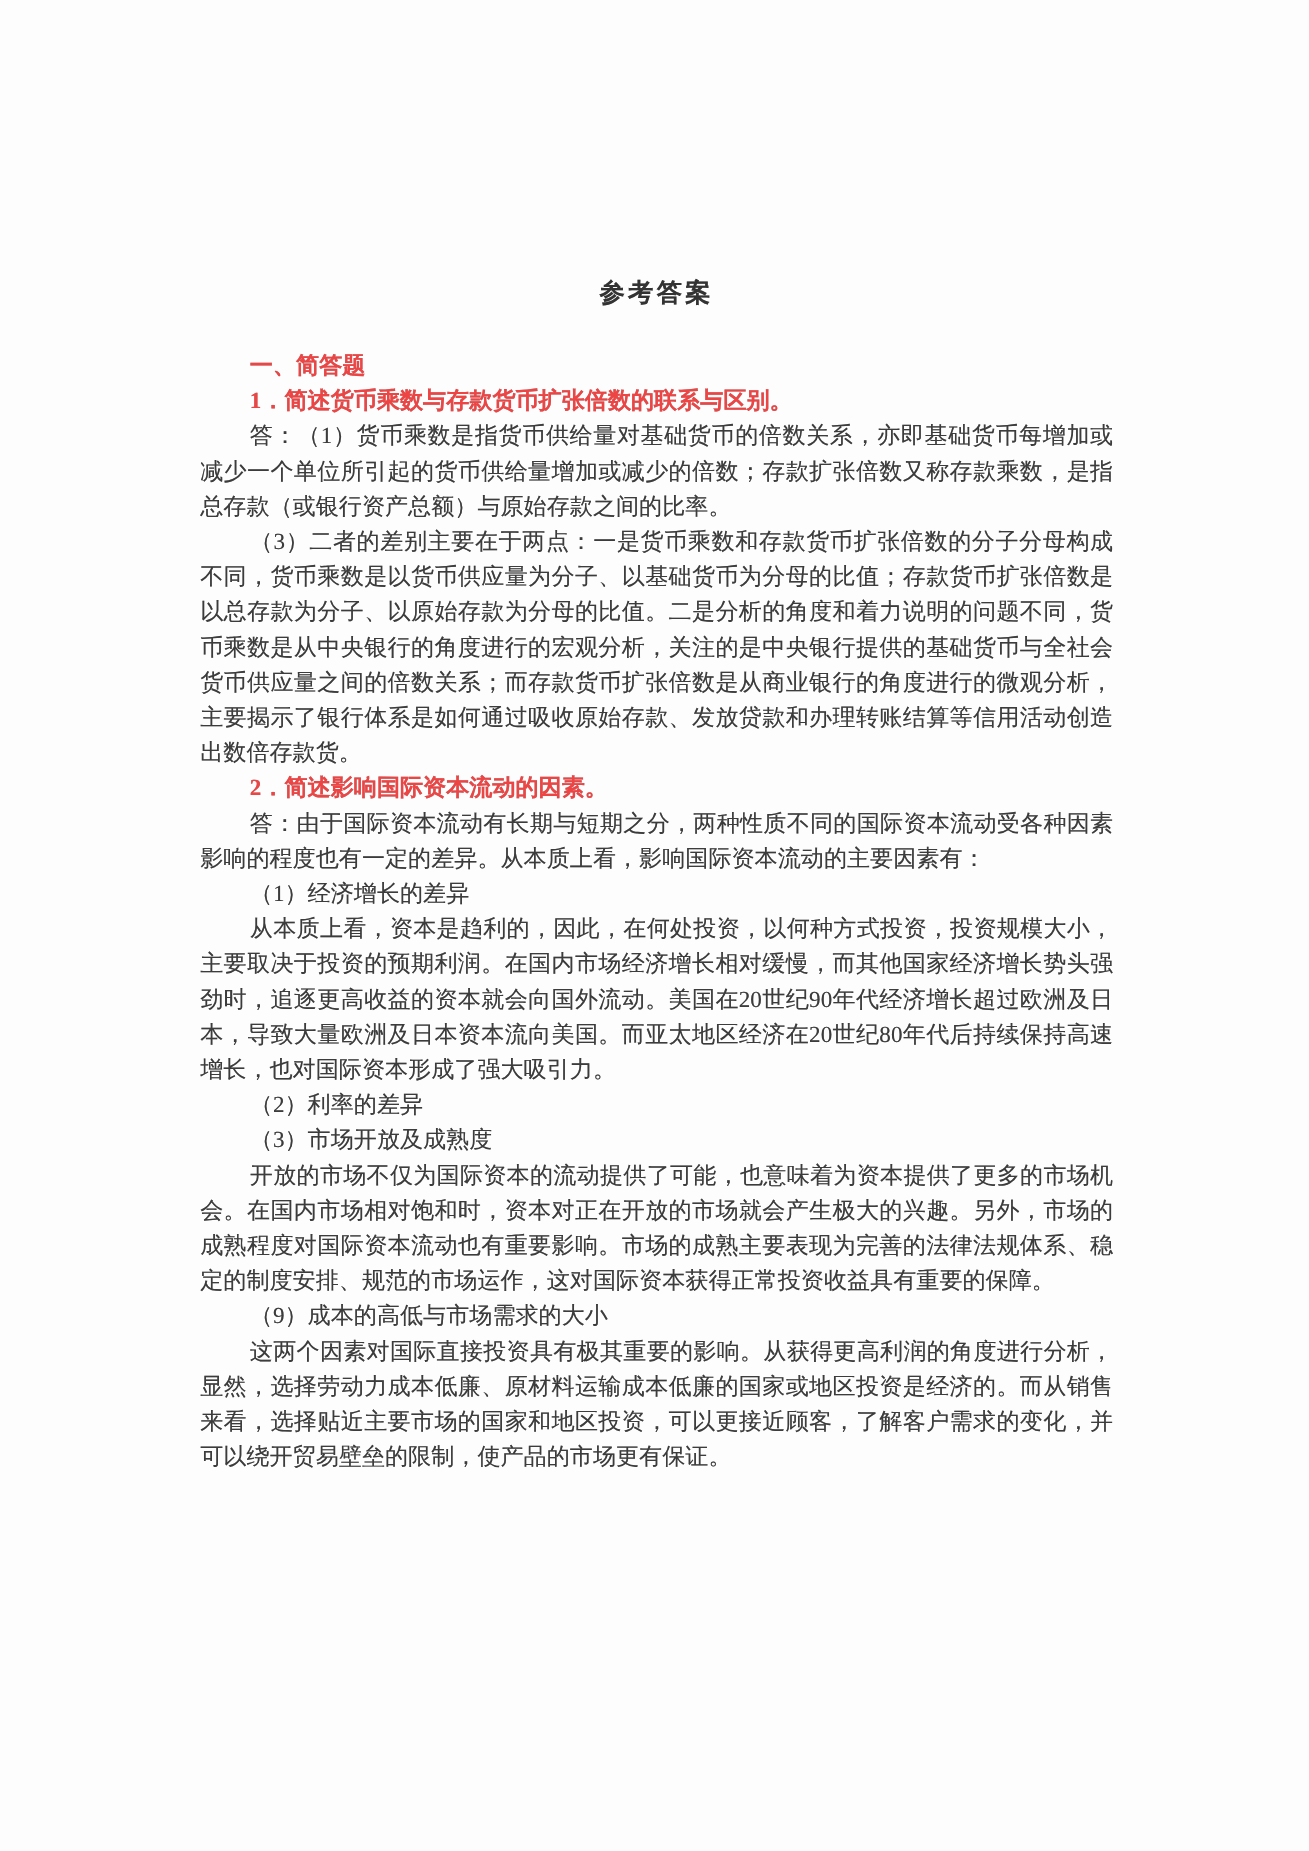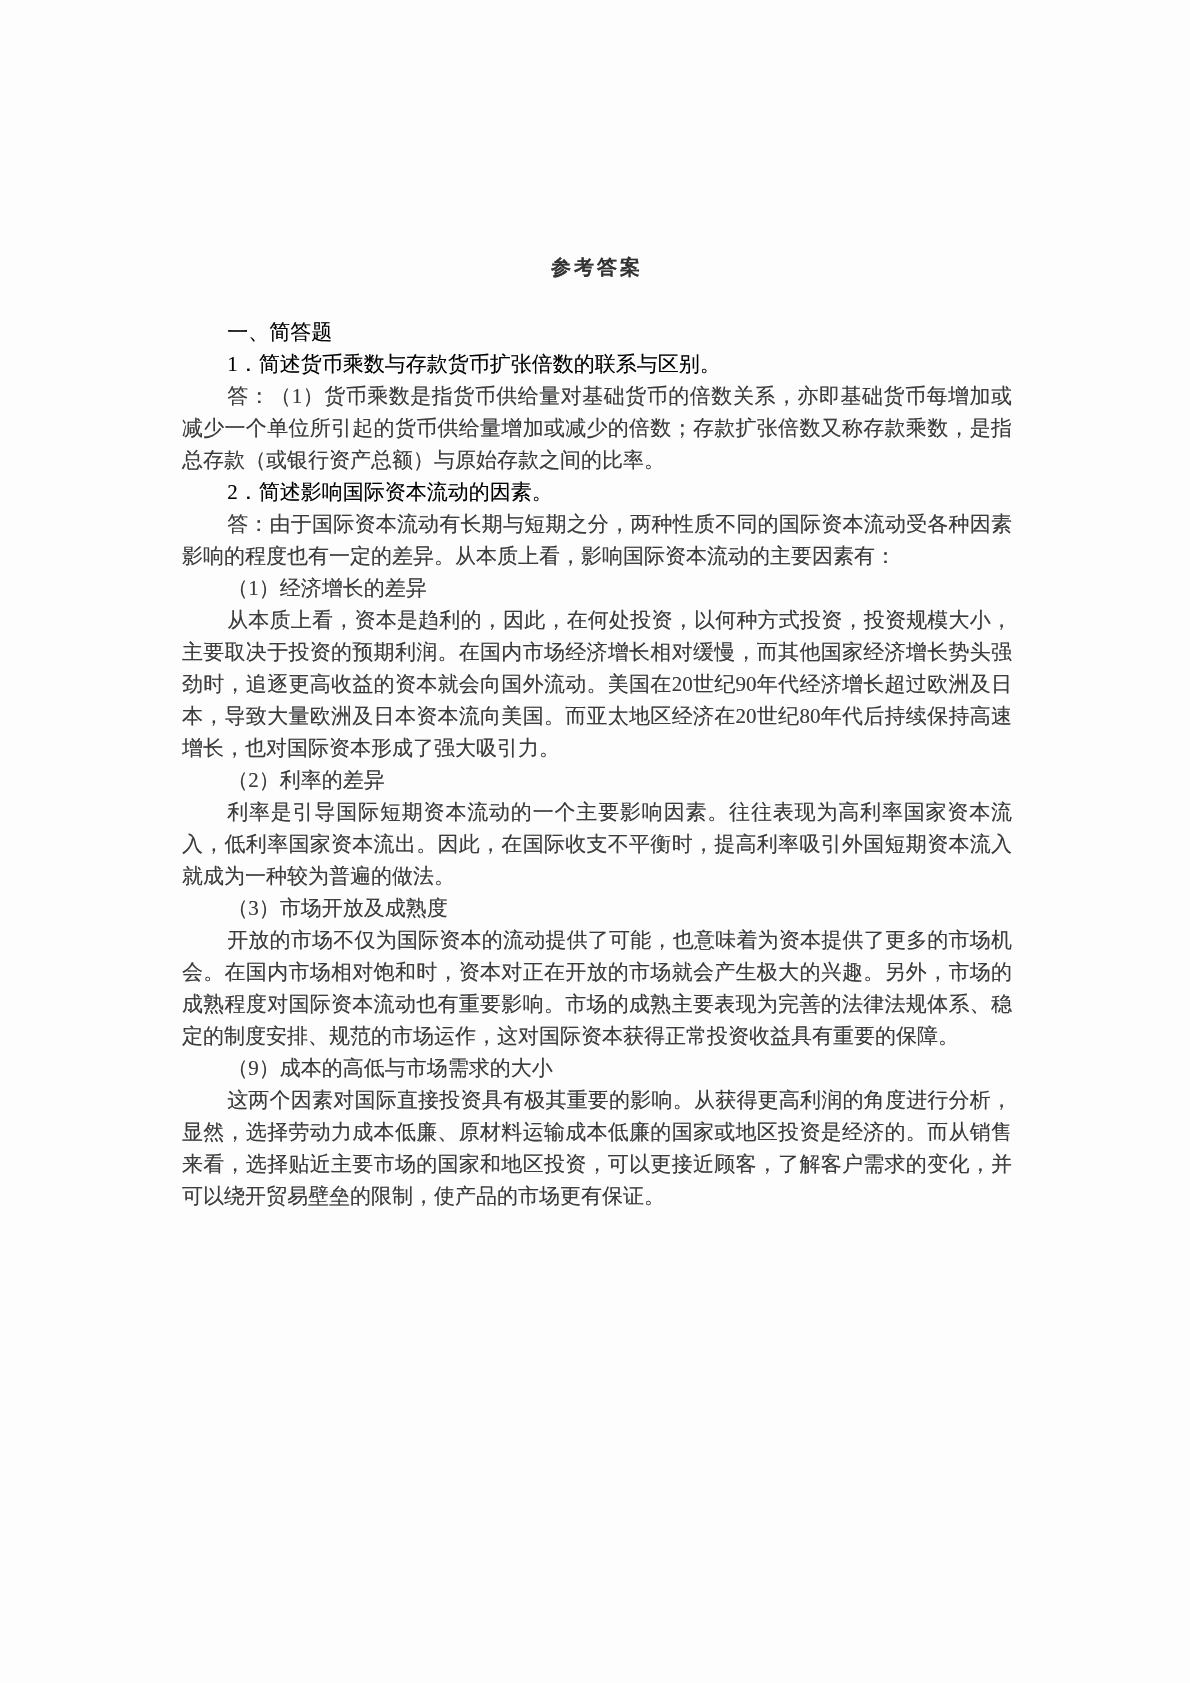--- a/index.html
+++ b/index.html
@@ -16,21 +16,21 @@
     font-family: "Liberation Serif", "DejaVu Serif", serif;
     color: #3c3c3c;
   }
   .doc-title {
     position: absolute;
     top: 250px;
     left: 182px;
     width: 830px;
     margin: 0;
     text-align: center;
-    font-size: 20px;
+    font-size: 23px;
     line-height: 34px;
     font-weight: bold;
     letter-spacing: 3px;
     color: #333333;
     text-shadow: 0 0 0.5px rgba(55,55,55,0.55);
   }
   .text-block {
     position: absolute;
     top: 316px;
     left: 182px;
@@ -41,52 +41,52 @@
     text-justify: inter-ideograph;
     word-break: break-all;
     text-shadow: 0 0 0.5px rgba(60,60,60,0.5);
   }
   .text-block p {
     margin: 0;
     padding: 0;
     text-indent: 2.15em;
   }
   .text-block p.heading {
-    font-weight: normal;
-    color: #000000;
+    font-weight: bold;
+    color: #ef4444;
   }
 </style>
 </head>
 <body>
 
 <div class="page">
 
   <h1 class="doc-title">参考答案</h1>
 
   <div class="text-block">
 
     <p class="heading">一、简答题</p>
 
     <p class="heading">1．简述货币乘数与存款货币扩张倍数的联系与区别。</p>
 
     <p>答：（1）货币乘数是指货币供给量对基础货币的倍数关系，亦即基础货币每增加或减少一个单位所引起的货币供给量增加或减少的倍数；存款扩张倍数又称存款乘数，是指总存款（或银行资产总额）与原始存款之间的比率。</p>
 
 
+    <p>（3）二者的差别主要在于两点：一是货币乘数和存款货币扩张倍数的分子分母构成不同，货币乘数是以货币供应量为分子、以基础货币为分母的比值；存款货币扩张倍数是以总存款为分子、以原始存款为分母的比值。二是分析的角度和着力说明的问题不同，货币乘数是从中央银行的角度进行的宏观分析，关注的是中央银行提供的基础货币与全社会货币供应量之间的倍数关系；而存款货币扩张倍数是从商业银行的角度进行的微观分析，主要揭示了银行体系是如何通过吸收原始存款、发放贷款和办理转账结算等信用活动创造出数倍存款货。</p>
 
     <p class="heading">2．简述影响国际资本流动的因素。</p>
 
     <p>答：由于国际资本流动有长期与短期之分，两种性质不同的国际资本流动受各种因素影响的程度也有一定的差异。从本质上看，影响国际资本流动的主要因素有：</p>
 
     <p>（1）经济增长的差异</p>
 
     <p>从本质上看，资本是趋利的，因此，在何处投资，以何种方式投资，投资规模大小，主要取决于投资的预期利润。在国内市场经济增长相对缓慢，而其他国家经济增长势头强劲时，追逐更高收益的资本就会向国外流动。美国在20世纪90年代经济增长超过欧洲及日本，导致大量欧洲及日本资本流向美国。而亚太地区经济在20世纪80年代后持续保持高速增长，也对国际资本形成了强大吸引力。</p>
 
     <p>（2）利率的差异</p>
 
-    <p>利率是引导国际短期资本流动的一个主要影响因素。往往表现为高利率国家资本流入，低利率国家资本流出。因此，在国际收支不平衡时，提高利率吸引外国短期资本流入就成为一种较为普遍的做法。</p>
 
     <p>（3）市场开放及成熟度</p>
 
     <p>开放的市场不仅为国际资本的流动提供了可能，也意味着为资本提供了更多的市场机会。在国内市场相对饱和时，资本对正在开放的市场就会产生极大的兴趣。另外，市场的成熟程度对国际资本流动也有重要影响。市场的成熟主要表现为完善的法律法规体系、稳定的制度安排、规范的市场运作，这对国际资本获得正常投资收益具有重要的保障。</p>
 
     <p>（9）成本的高低与市场需求的大小</p>
 
     <p>这两个因素对国际直接投资具有极其重要的影响。从获得更高利润的角度进行分析，显然，选择劳动力成本低廉、原材料运输成本低廉的国家或地区投资是经济的。而从销售来看，选择贴近主要市场的国家和地区投资，可以更接近顾客，了解客户需求的变化，并可以绕开贸易壁垒的限制，使产品的市场更有保证。</p>
 
   </div>

